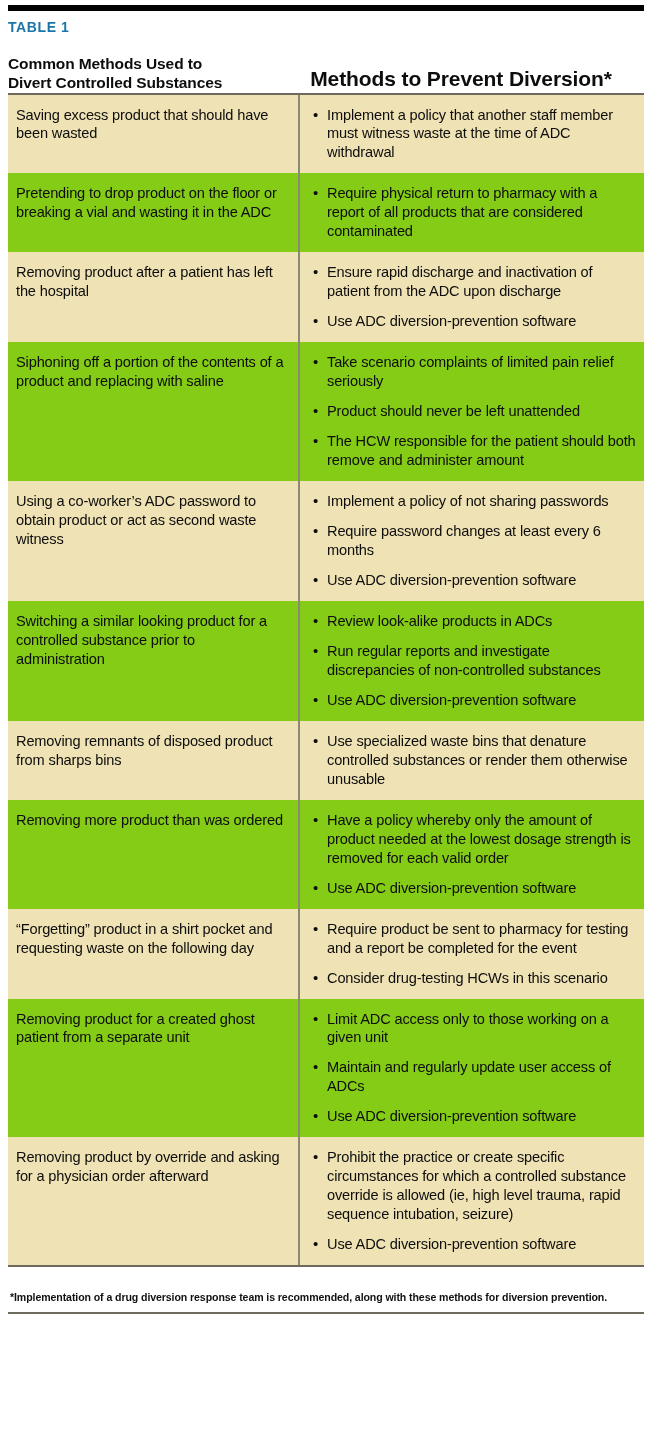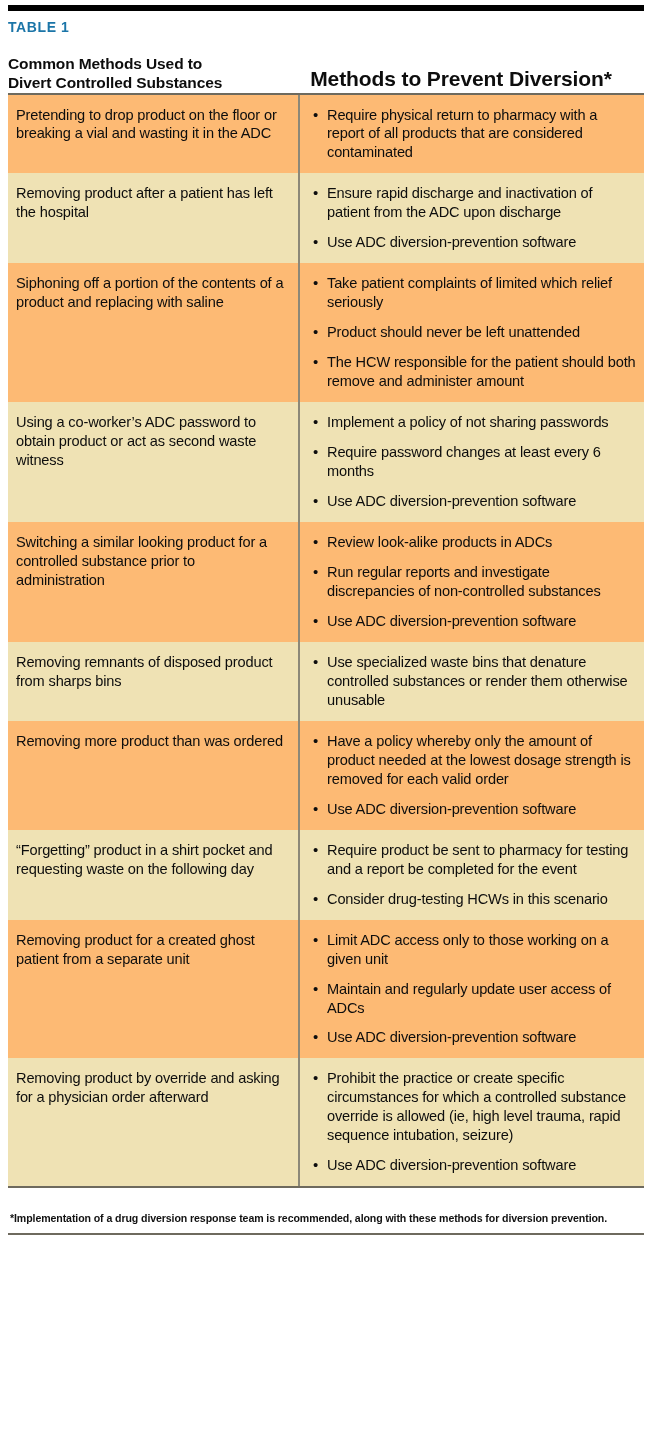--- a/index.html
+++ b/index.html
@@ -86,21 +86,21 @@
   .tbl td.c-left {
     width: 270px;
     border-right: 2px solid #8c8878;
     padding-right: 12px;
   }
   .tbl td.c-right {
     padding-left: 13px;
     padding-right: 6px;
   }
   .row-a td { background: #efe2b4; }
-  .row-b td { background: #fdba74; }
+  .row-b td { background: #84cc16; }
   ul.bullets {
     margin: 0;
     padding: 0;
     list-style: none;
   }
   ul.bullets li {
     position: relative;
     padding-left: 14px;
     margin-bottom: 11px;
   }
@@ -146,20 +146,28 @@
       <div>Common Methods Used to</div>
       <div>Divert Controlled Substances</div>
     </div>
     <div class="col-head-right">Methods to Prevent Diversion*</div>
   </div>
 
   <div class="head-rule"></div>
 
   <table class="tbl">
     <tbody>
+        <tr class="row-a">
+          <td class="c-left">Saving excess product that should have been wasted</td>
+          <td class="c-right">
+            <ul class="bullets">
+              <li>Implement a policy that another staff member must witness waste at the time of ADC withdrawal</li>
+            </ul>
+          </td>
+        </tr>
         <tr class="row-b">
           <td class="c-left">Pretending to drop product on the floor or breaking a vial and wasting it in the ADC</td>
           <td class="c-right">
             <ul class="bullets">
               <li>Require physical return to pharmacy with a report of all products that are considered contaminated</li>
             </ul>
           </td>
         </tr>
         <tr class="row-a">
           <td class="c-left">Removing product after a patient has left the hospital</td>
@@ -167,21 +175,21 @@
             <ul class="bullets">
               <li>Ensure rapid discharge and inactivation of patient from the ADC upon discharge</li>
               <li>Use ADC diversion-prevention software</li>
             </ul>
           </td>
         </tr>
         <tr class="row-b">
           <td class="c-left">Siphoning off a portion of the contents of a product and replacing with saline</td>
           <td class="c-right">
             <ul class="bullets">
-              <li>Take patient complaints of limited which relief seriously</li>
+              <li>Take scenario complaints of limited pain relief seriously</li>
               <li>Product should never be left unattended</li>
               <li>The HCW responsible for the patient should both remove and administer amount</li>
             </ul>
           </td>
         </tr>
         <tr class="row-a">
           <td class="c-left">Using a co-worker’s ADC password to obtain product or act as second waste witness</td>
           <td class="c-right">
             <ul class="bullets">
               <li>Implement a policy of not sharing passwords</li>

